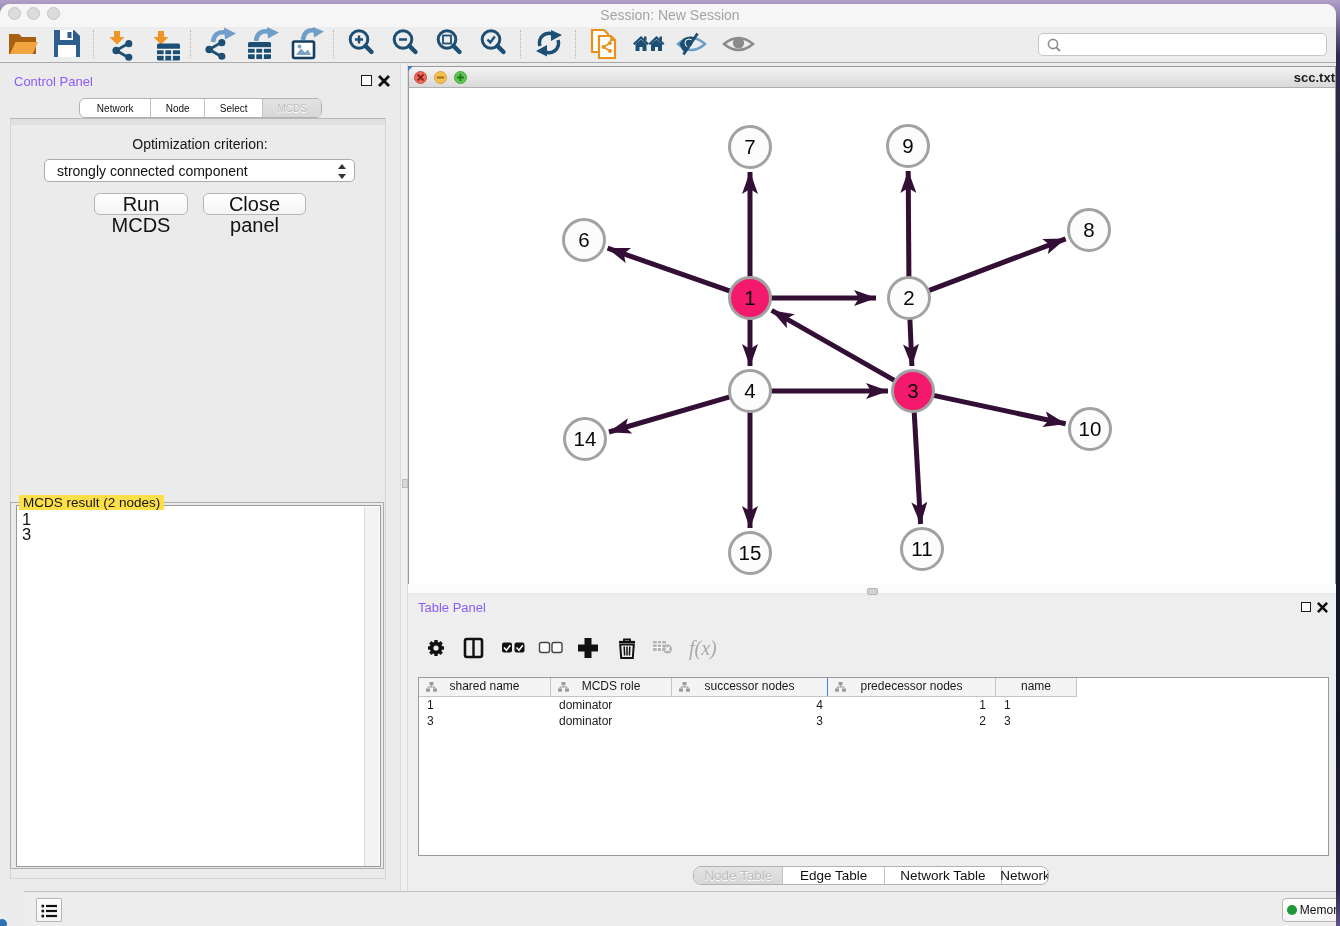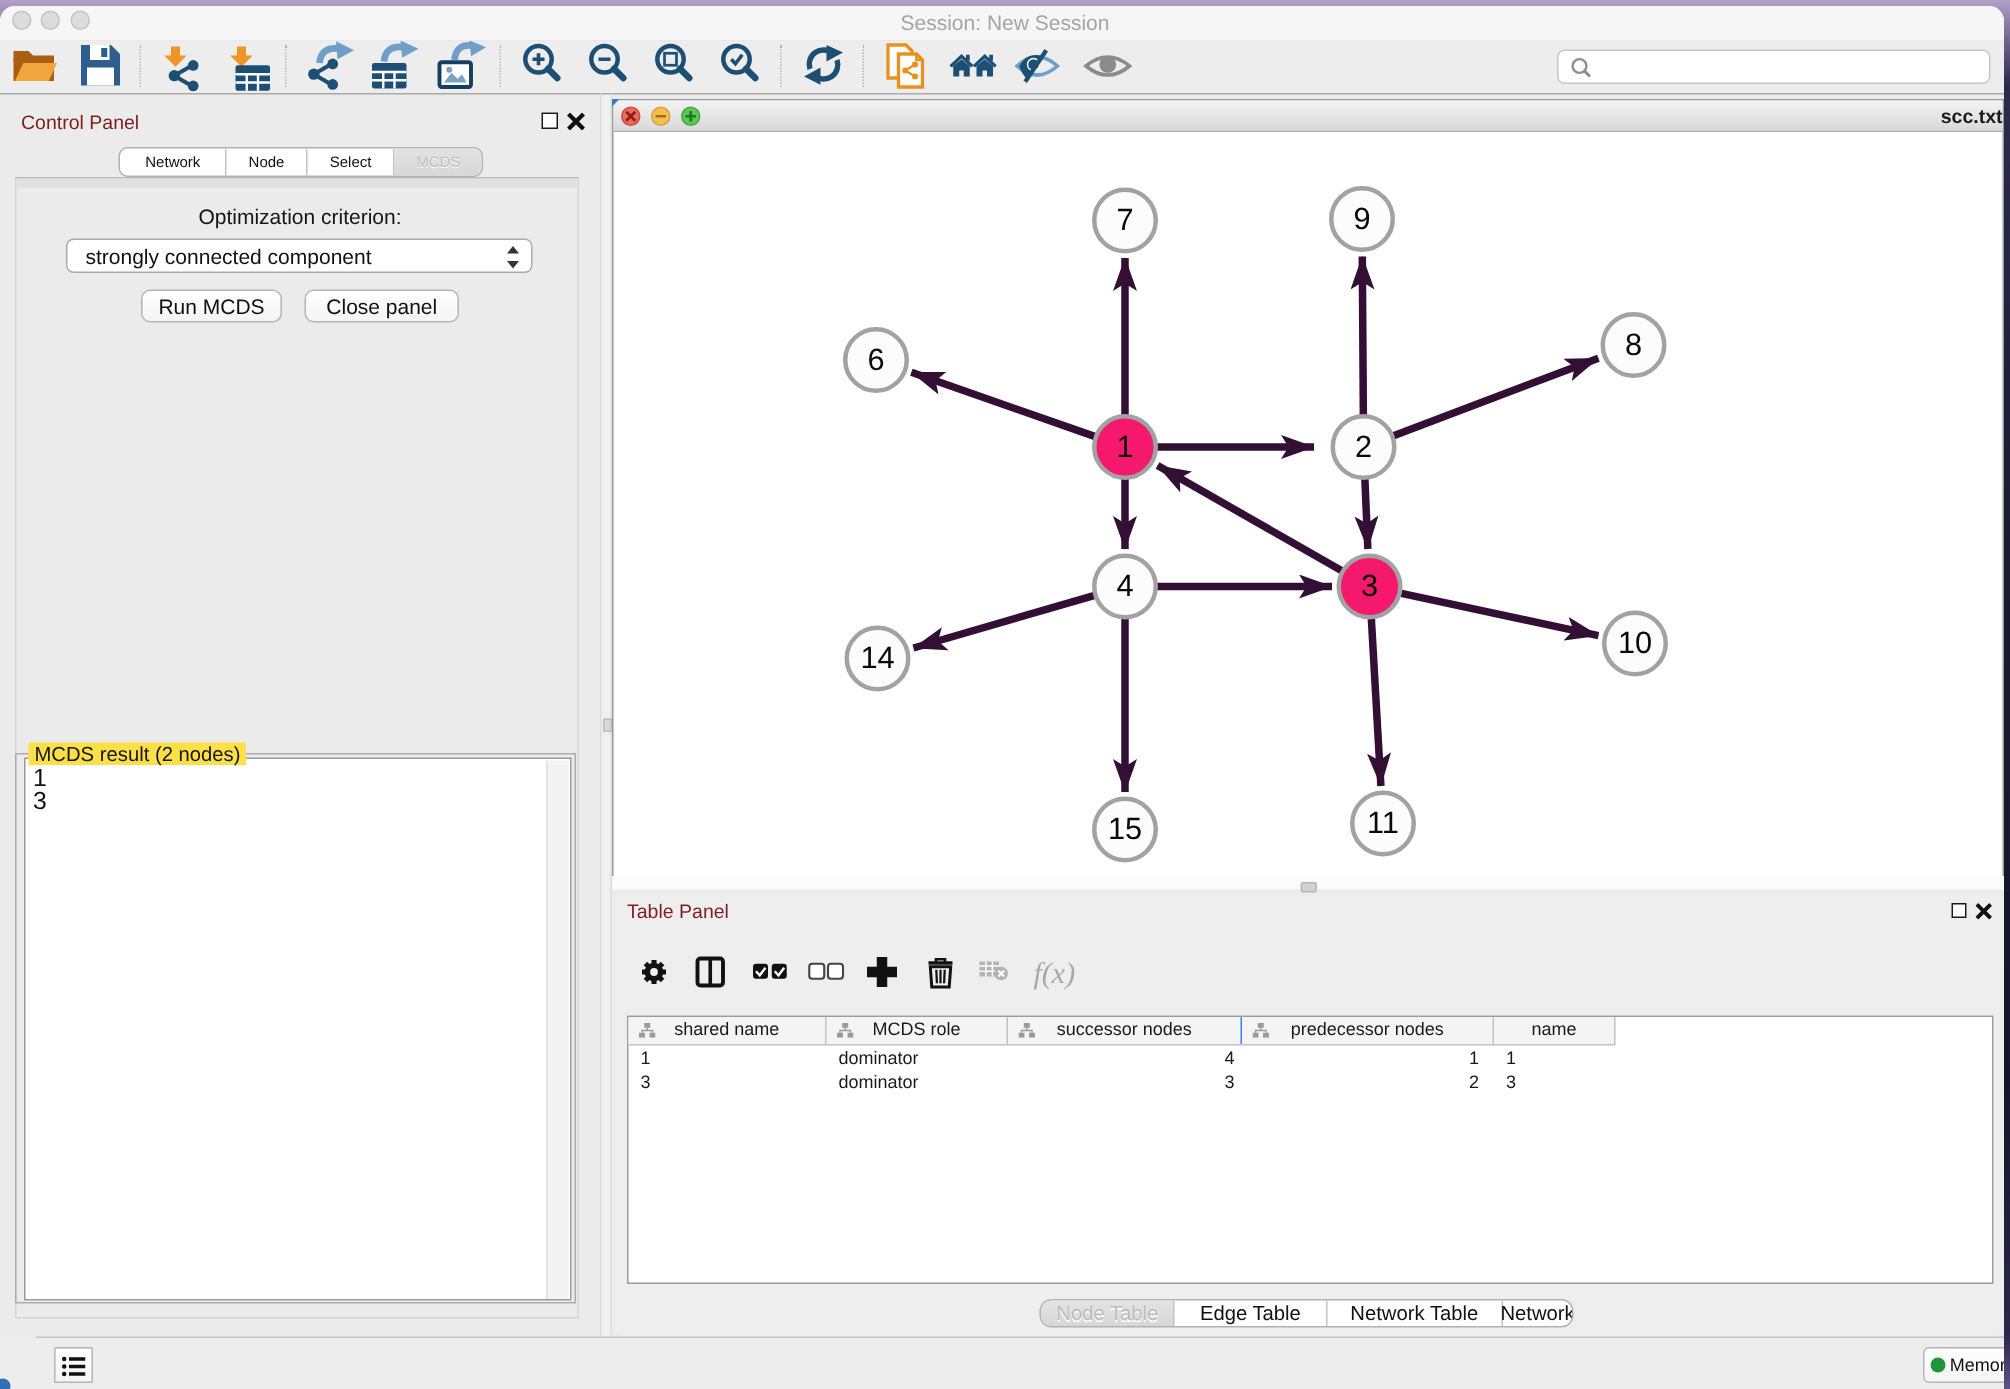--- a/index.html
+++ b/index.html
@@ -21,32 +21,32 @@
   .tsep{position:absolute;top:3px;height:28px;width:0;border-left:1px dotted #b5b5b5;}
   
   #search{position:absolute;left:1038px;top:6px;width:289px;height:23px;background:#fff;
           border:1px solid #c6c6c6;border-radius:5px;box-sizing:border-box;}
   
   #controlpanel{position:absolute;left:0;top:58px;width:400px;height:829px;background:#ebebeb;border-top:1px solid #a9a9a9;box-sizing:border-box;}
   #vdivider{position:absolute;left:400px;top:58px;width:8px;height:829px;background:#f0f0f0;
             border-left:1px solid #dcdcdc;border-right:1px solid #dcdcdc;border-top:1px solid #a9a9a9;box-sizing:border-box;}
   #rightarea{position:absolute;left:408px;top:58px;width:928px;height:829px;background:#ececec;border-top:1px solid #a9a9a9;box-sizing:border-box;}
   
-  .panelhead{font-size:13px;color:#7f1d1d;}
+  .panelhead{font-size:13px;color:#8b5cf6;}
   
   .tabbar{position:absolute;display:flex;border:1px solid #b2b2b2;border-radius:6px;
           overflow:hidden;background:#fff;box-sizing:border-box;}
   .tabbar .tab{font-size:10px;color:#111;text-align:center;border-right:1px solid #c2c2c2;
                box-sizing:border-box;display:flex;align-items:center;justify-content:center;}
   .tabbar .tab:last-child{border-right:none;}
   .tabbar .tab.sel{background:linear-gradient(180deg,#e3e3e3,#d7d7d7);color:#bdbdbd;
                    text-shadow:0 1px 0 #ffffff;}
   
   .btn{position:absolute;background:linear-gradient(180deg,#ffffff,#f4f4f4);border:1px solid #b6b6b6;
-       border-radius:6px;font-size:14px;color:#111;text-align:center;box-sizing:border-box;}
+       border-radius:6px;font-size:20px;color:#111;text-align:center;box-sizing:border-box;}
   
   #mcdsbox{position:absolute;left:10px;top:432px;width:376px;height:376px;}
   
   #netwin{position:absolute;left:408px;top:62px;width:928px;height:518px;
           background:#fff;border:1px solid #9a9a9a;border-bottom:none;box-sizing:border-box;}
   #nettitle{position:absolute;left:0;top:0;width:100%;height:20px;
             background:linear-gradient(180deg,#f3f3f3,#d9d9d9);border-bottom:1px solid #b0b0b0;}
   .mtl{position:absolute;top:3.5px;width:13px;height:13px;border-radius:50%;box-sizing:border-box;}
   
   #tablepanel{position:absolute;left:408px;top:593px;width:929px;height:294px;background:#eeeeee;

